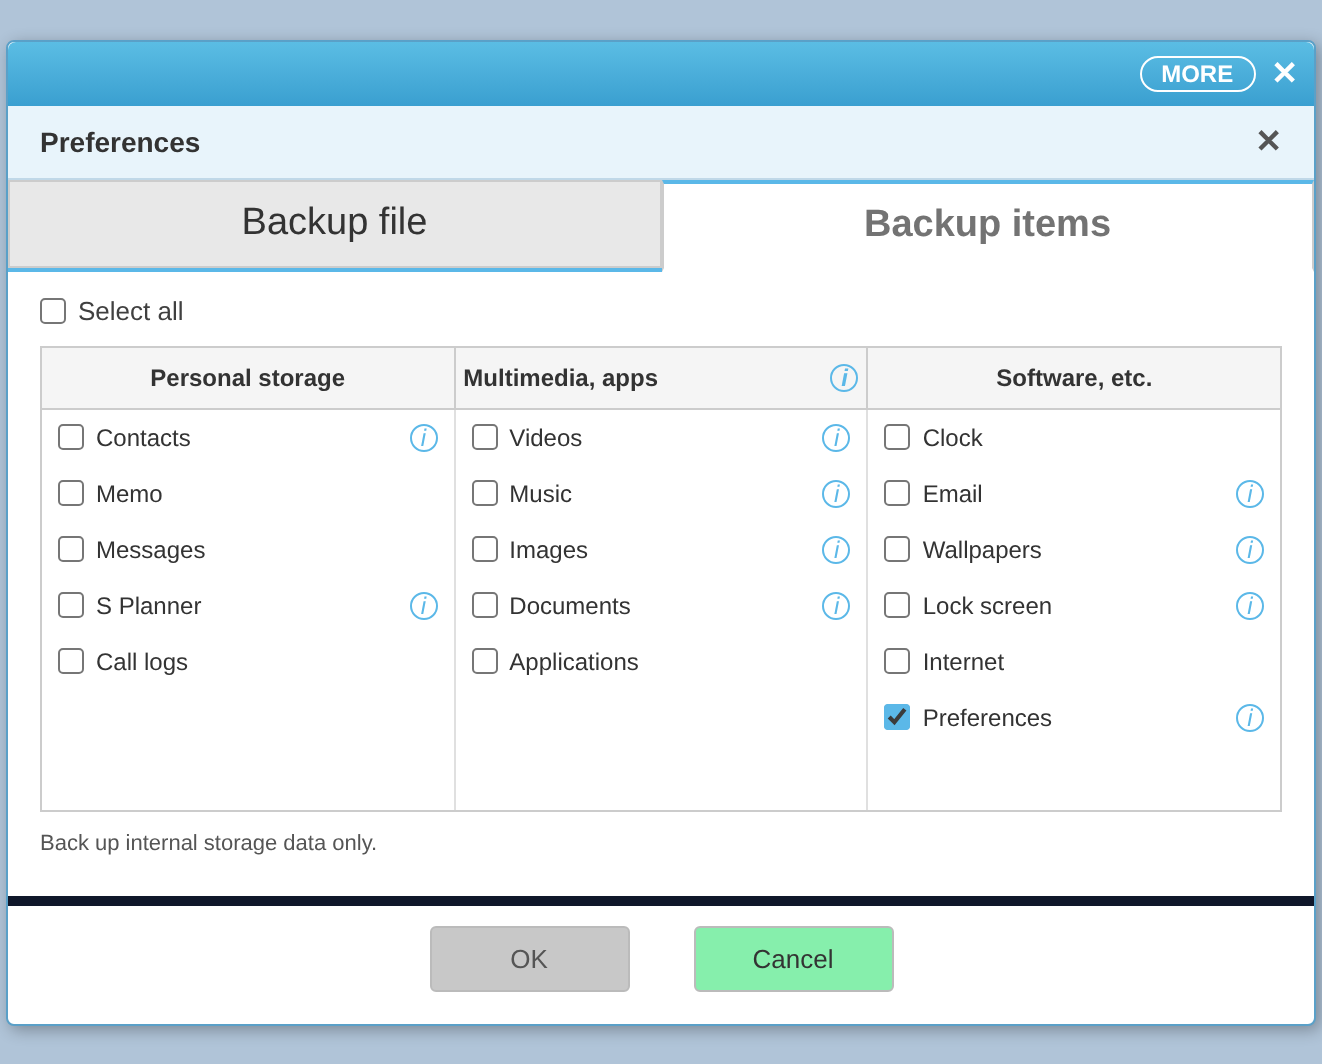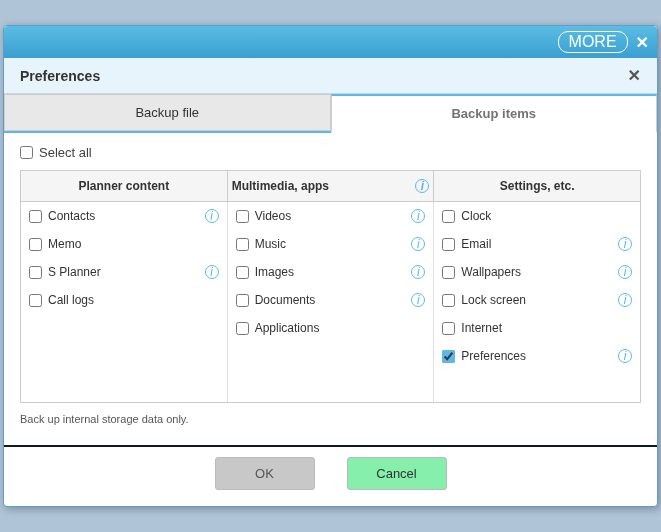--- a/index.html
+++ b/index.html
@@ -37,23 +37,24 @@
       font-size: 13px;
       font-weight: bold;
     }
 
     .titlebar-more {
       margin-left: auto;
       color: #fff;
       border: 1px solid #fff;
       border-radius: 10px;
       padding: 1px 10px;
-      font-size: 16px;
+      font-size: 12px;
       cursor: pointer;
       background: transparent;
+      font-weight: bold;
     }
 
     .titlebar-close {
       color: #fff;
       font-size: 16px;
       margin-left: 8px;
       cursor: pointer;
       font-weight: bold;
     }
 
@@ -78,21 +79,21 @@
     .tabs {
       display: flex;
       border-bottom: 2px solid #5bb8e8;
       background: #f0f0f0;
     }
 
     .tab {
       flex: 1;
       text-align: center;
       padding: 10px 0;
-      font-size: 13px;
+      font-size: 19px;
       cursor: pointer;
       border: 1px solid #ccc;
       background: #e8e8e8;
       color: #333;
     }
 
     .tab.active {
       background: #fff;
       border-bottom: 2px solid #fff;
       color: #737373;
@@ -199,21 +200,21 @@
       font-size: 11px;
       color: #555;
       margin: 10px 0 8px;
     }
 
     .button-row {
       display: flex;
       justify-content: center;
       gap: 32px;
       padding: 10px 0 16px;
-      border-top: 2px solid #0f172a;
+      border-top: 5px solid #0f172a;
     }
 
     .btn {
       width: 100px;
       padding: 8px 0;
       font-size: 13px;
       border: 1px solid #bbb;
       border-radius: 3px;
       cursor: pointer;
       text-align: center;
@@ -269,42 +270,46 @@
   <div class="content">
 
     <div class="select-all-row">
       <input type="checkbox" style="">
       <span class="select-all-label">Select all</span>
     </div>
 
     <div class="table-container">
       <div class="table-header">
         <div class="col-header">
-          <span>Planner content</span>
+          <span>Personal storage</span>
         </div>
         <div class="col-header">
           <span>Multimedia, apps</span>
           <span class="info-icon">i</span>
         </div>
         <div class="col-header">
-          <span>Settings, etc.</span>
+          <span>Software, etc.</span>
         </div>
       </div>
 
       <div class="table-body">
 
         <div class="col">
           <div class="col-item">
             <input type="checkbox" style="">
             <span>Contacts</span>
             <span class="info-icon">i</span>
           </div>
           <div class="col-item">
             <input type="checkbox" style="">
             <span>Memo</span>
+          </div>
+          <div class="col-item">
+            <input type="checkbox" style="">
+            <span>Messages</span>
           </div>
           <div class="col-item">
             <input type="checkbox" style="">
             <span>S Planner</span>
             <span class="info-icon">i</span>
           </div>
           <div class="col-item">
             <input type="checkbox" style="">
             <span>Call logs</span>
           </div>

